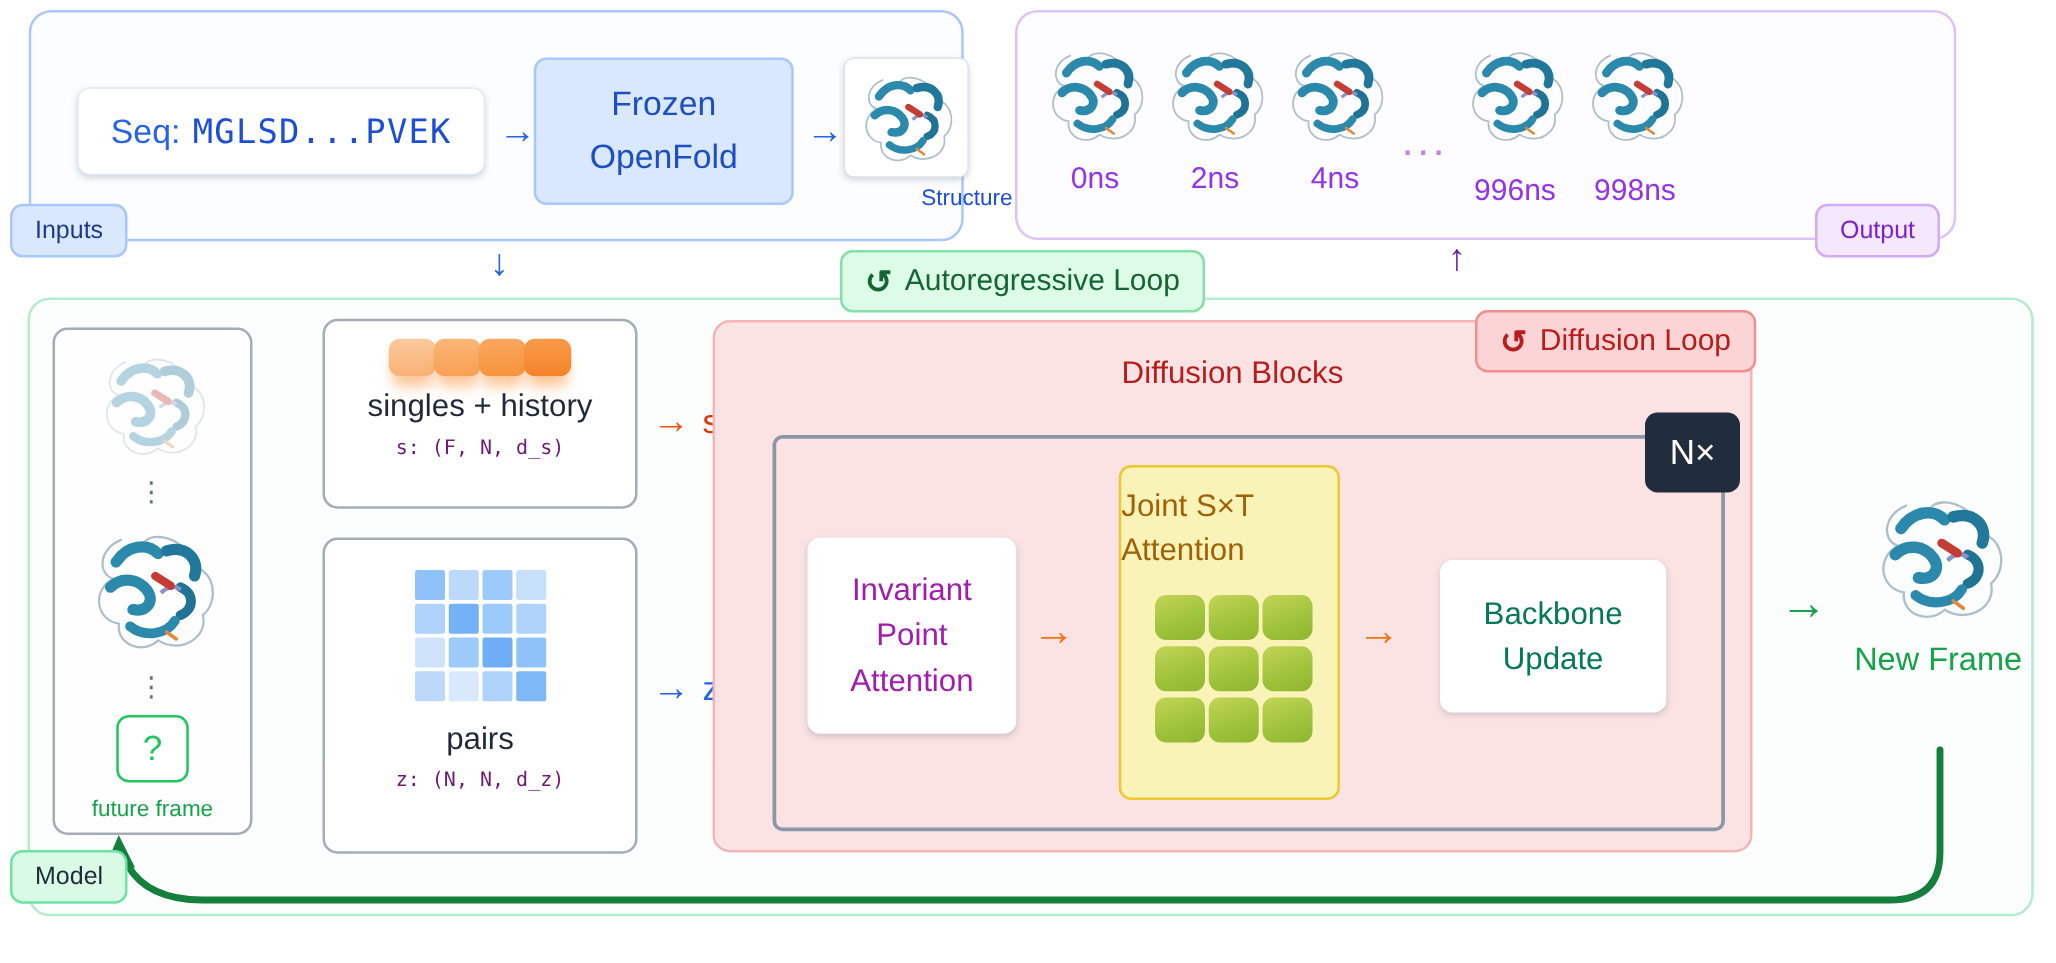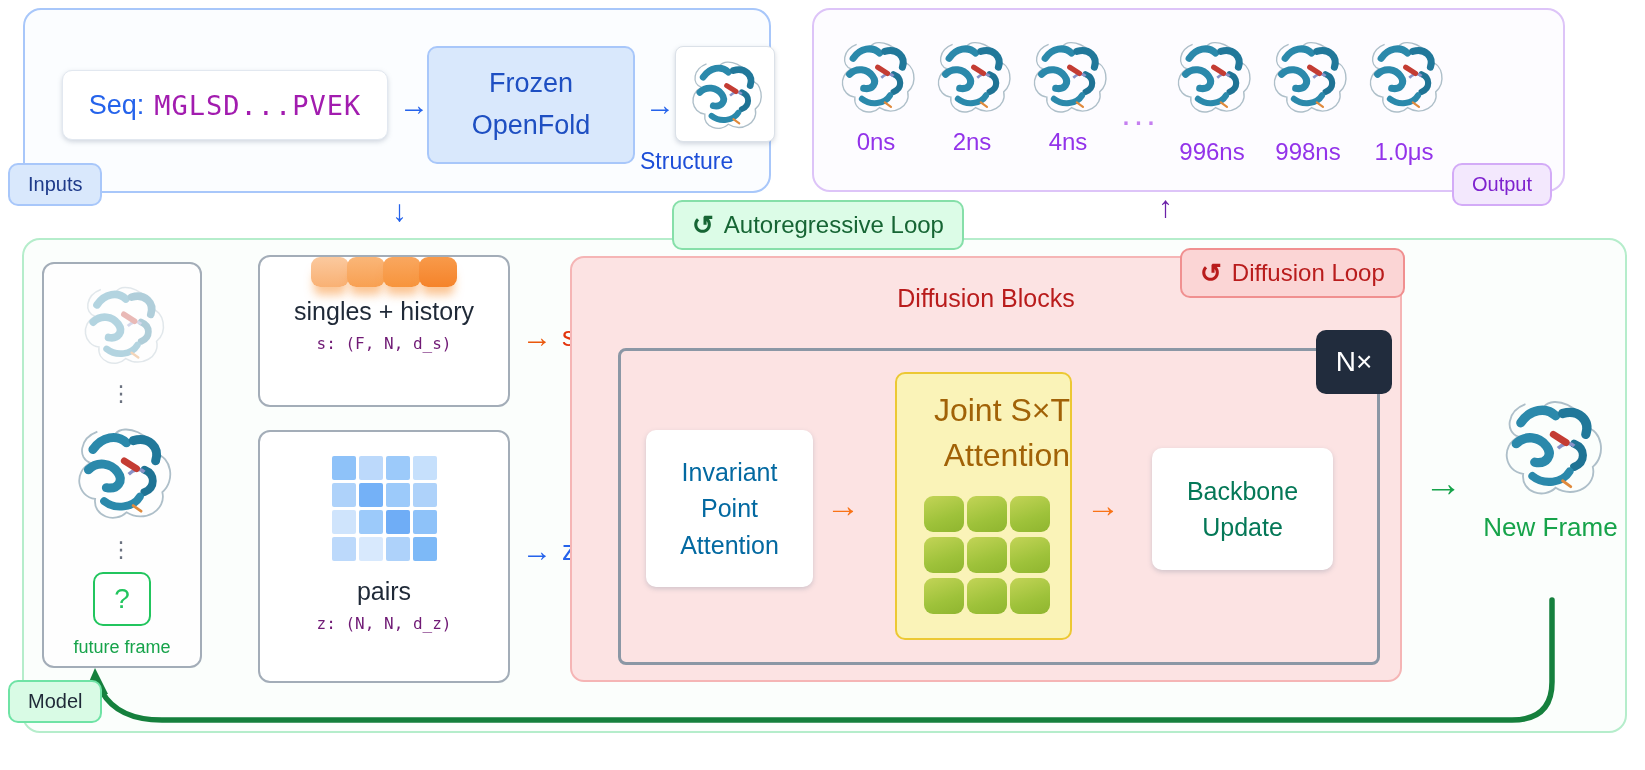--- a/index.html
+++ b/index.html
@@ -18,27 +18,27 @@
     position:absolute;background:#ffffff;border-radius:10px;box-sizing:border-box;
     box-shadow:0 2px 5px rgba(100,116,139,.28);
     display:flex;align-items:center;justify-content:center;text-align:center;
   }
   .arrow-glyph{position:absolute;font-weight:bold;line-height:1;}
 
   
   #inputs-box{left:23px;top:8px;width:748px;height:185px;border:2.5px solid #a8c7fa;background:#fbfdff;}
   #seq-box{left:37px;top:60px;width:326px;height:70px;border:1px solid #e2e8f0;font-size:27px;}
   #seq-box .seq-label{color:#2563eb;margin-right:10px;}
-  #seq-box .seq-value{font-family:"DejaVu Sans Mono",monospace;color:#a21caf;letter-spacing:1px;}
+  #seq-box .seq-value{font-family:"DejaVu Sans Mono",monospace;color:#1d4ed8;letter-spacing:1px;}
   #inputs-arrow-1{left:374px;top:80px;font-size:30px;color:#2563eb;}
   #frozen-box{left:402px;top:36px;width:208px;height:118px;background:#d9e8fc;border:2px solid #a8c7fa;
     box-shadow:none;color:#1e4fc2;font-size:27px;line-height:1.55;padding:0 30px;}
   #inputs-arrow-2{left:620px;top:80px;font-size:30px;color:#2563eb;}
   #structure-thumb{left:650px;top:36px;width:100px;height:96px;border:1px solid #dbe1e8;border-radius:8px;}
-  #structure-label{left:615px;top:138px;width:170px;text-align:left;font-size:23px;color:#1d4ed8;}
+  #structure-label{left:615px;top:138px;width:170px;text-align:right;font-size:18px;color:#1d4ed8;}
   #inputs-badge{left:8px;top:163px;background:#d9e8fc;border:2px solid #a8c7fa;color:#1e3a8a;}
 
   
   #output-box{left:812px;top:8px;width:753px;height:184px;border:2.5px solid #ddc4f8;background:#fdfcff;}
   #output-row{position:absolute;left:14px;top:22px;width:725px;display:flex;justify-content:flex-start;align-items:flex-start;}
   .frame-item{width:96px;text-align:center;}
   .frame-item .protein{width:88px;height:88px;}
   .frame-time{font-size:24px;color:#9333ea;margin-top:4px;}
   .frame-item.late .frame-time{margin-top:14px;}
   #output-ellipsis{width:48px;text-align:center;padding-top:62px;font-size:34px;color:#c57ff0;letter-spacing:3px;}
@@ -60,21 +60,21 @@
   .vdots{font-size:22px;color:#6b7280;line-height:1;letter-spacing:2px;}
   #frame-faded{width:100px;height:96px;opacity:.35;}
   #frame-main{width:118px;height:112px;}
   #question-box{width:54px;height:50px;border:2.5px solid #22c55e;border-radius:10px;
     display:flex;align-items:center;justify-content:center;font-size:28px;color:#22c55e;background:#ffffff;}
   #future-frame-label{font-size:18px;color:#16a34a;}
 
   
   .feature-box{position:absolute;left:258px;width:252px;background:#ffffff;border:2px solid #a3adb8;border-radius:12px;
     box-sizing:border-box;display:flex;flex-direction:column;align-items:center;}
-  #singles-box{top:255px;height:152px;}
+  #singles-box{top:255px;height:152px;padding-top:14px;}
   #chip-row{display:flex;margin-bottom:10px;}
   .chip{width:38px;height:30px;border-radius:9px;margin:0 -1px;
     box-shadow:0 11px 10px -3px rgba(248,150,60,.55);}
   .chip.c1{background:linear-gradient(180deg,#fbc99e,#f9b174);}
   .chip.c2{background:linear-gradient(180deg,#fab678,#f8a052);}
   .chip.c3{background:linear-gradient(180deg,#f9a75f,#f7943c);}
   .chip.c4{background:linear-gradient(180deg,#f89a4a,#f5832a);}
   .feature-title{font-size:25px;color:#1f2937;}
   .feature-shape{font-family:"DejaVu Sans Mono",monospace;font-size:16px;color:#701a75;margin-top:8px;}
   #pairs-box{top:430px;height:253px;padding-top:24px;}
@@ -93,25 +93,25 @@
   #z-arrow .stream{font-size:27px;color:#2563eb;font-weight:normal;}
 
   
   #diffusion-outer{left:570px;top:256px;width:832px;height:426px;border-radius:14px;
     background:#fce3e3;border:2px solid #f5b5b5;box-sizing:border-box;}
   #diffusion-title{position:absolute;left:0;top:26px;width:100%;text-align:center;font-size:25px;color:#b91c1c;}
   #diffusion-loop-badge{left:1180px;top:248px;height:50px;background:#fbd5d5;border:2px solid #f09090;color:#b91c1c;font-size:24px;}
   #diffusion-inner{left:618px;top:348px;width:762px;height:317px;border:3px solid #8b97a5;border-radius:8px;box-sizing:border-box;}
   #nx-badge{left:1316px;top:330px;width:76px;height:64px;background:#212c3d;border-radius:10px;
     display:flex;align-items:center;justify-content:center;color:#ffffff;font-size:28px;z-index:5;}
-  #ipa-box{left:646px;top:430px;width:167px;height:157px;font-size:25px;color:#0369a1;line-height:1.45;padding:0 20px;}
+  #ipa-box{left:646px;top:430px;width:167px;height:157px;font-size:25px;color:#a21caf;line-height:1.45;padding:0 20px;}
   #orange-arrow-1{left:826px;top:488px;font-size:34px;color:#f97316;}
   #joint-box{left:895px;top:372px;width:177px;height:268px;background:#faf3b8;border:2.5px solid #ecc833;border-radius:10px;
     box-sizing:border-box;display:flex;flex-direction:column;align-items:center;padding-top:14px;}
-  #joint-title{font-size:32px;color:#a16207;text-align:right;line-height:1.4;}
+  #joint-title{font-size:25px;color:#a16207;text-align:left;line-height:1.4;}
   #attn-grid{display:grid;grid-template-columns:repeat(3,40px);grid-template-rows:repeat(3,38px);gap:3px;margin-top:18px;margin-left:6px;}
   .gchip{position:relative;width:40px;height:36px;border-radius:9px;
     background:linear-gradient(160deg,#c3d457,#9ec23a 60%,#8fb52f);}
   .gchip::before{content:"";position:absolute;left:-6px;top:-6px;width:40px;height:36px;border-radius:9px;
     background:#d8a768;z-index:-1;}
   #orange-arrow-2{left:1086px;top:488px;font-size:34px;color:#f97316;}
   #backbone-box{left:1152px;top:448px;width:181px;height:122px;font-size:25px;color:#047857;line-height:1.45;padding:0 20px;}
 
   
   #new-frame-arrow{left:1424px;top:464px;font-size:38px;color:#16a34a;}
@@ -184,26 +184,20 @@
       <svg class="protein" width="88" height="84">
           <use href="#protein"></use>
         </svg>
       <div class="frame-time">996ns</div>
     </div>
     <div class="frame-item late">
       <svg class="protein" width="88" height="84">
           <use href="#protein"></use>
         </svg>
       <div class="frame-time">998ns</div>
-    </div>
-    <div class="frame-item late">
-      <svg class="protein" width="88" height="84">
-          <use href="#protein"></use>
-        </svg>
-      <div class="frame-time">1.0μs</div>
     </div>
   </div>
 </div>
 <div class="badge" id="output-badge">Output</div>
 
 <div class="arrow-glyph" id="arrow-down">↓</div>
 <div class="arrow-glyph" id="arrow-up">↑</div>
 <div class="badge" id="autoregressive-badge">
   <span class="loop-icon">↺</span>
   <span>Autoregressive Loop</span>

